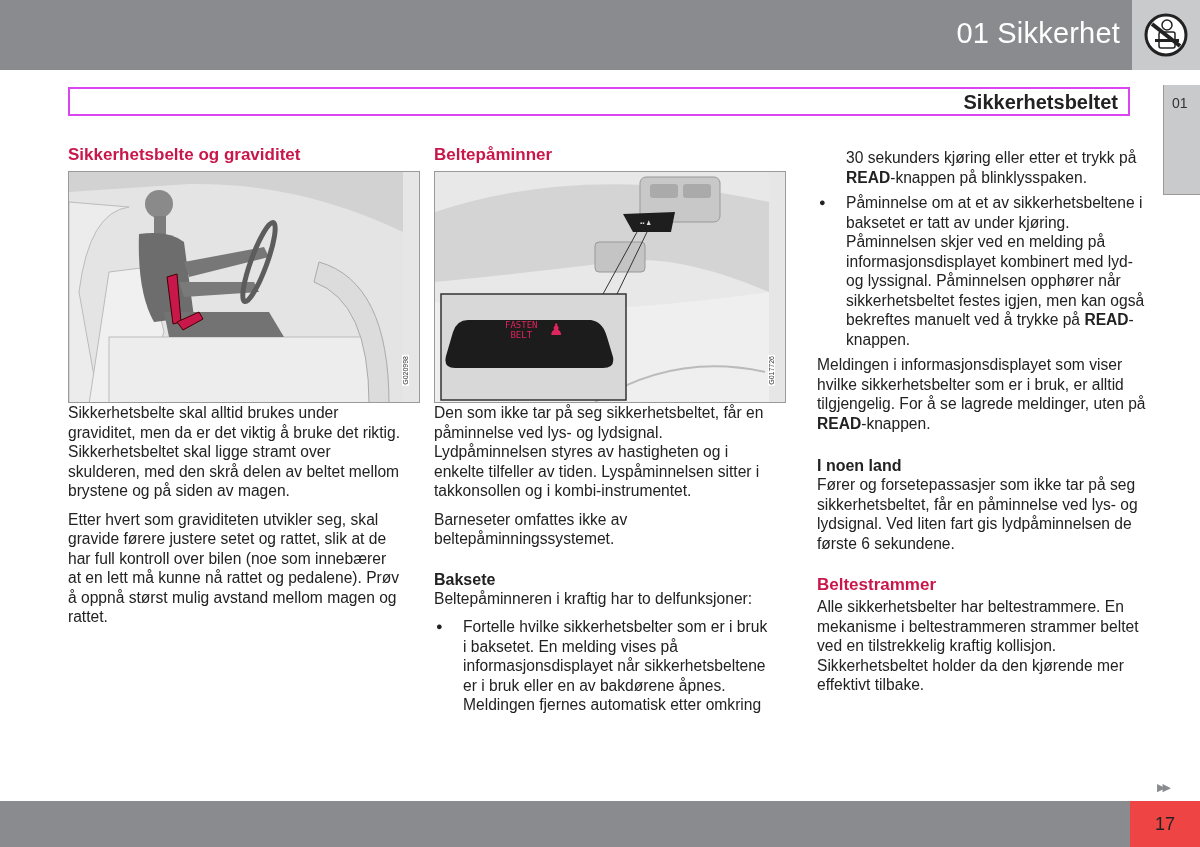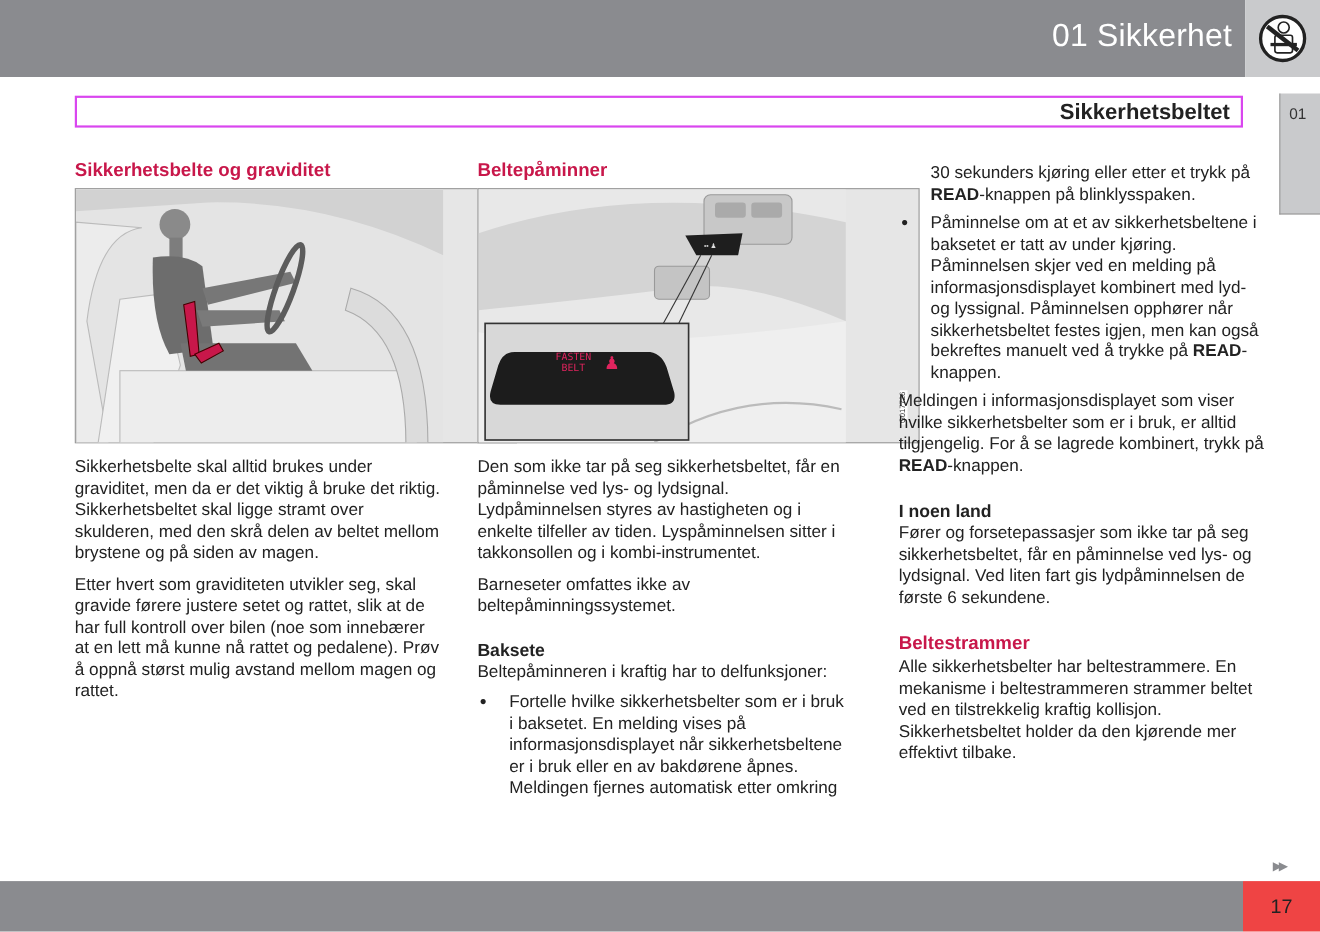--- a/index.html
+++ b/index.html
@@ -20,21 +20,21 @@
   .col { position: absolute; top: 142px; }
   .col1 { left: 68px; width: 334px; }
   .col2 { left: 434px; width: 334px; }
   .col3 { left: 799px; width: 336px; }
 
   h2.red { color: #c8174a; font-size: 17px; font-weight: bold; margin: 3px 0 6px 0; }
   h3.blk { font-size: 16px; font-weight: bold; color: #222; margin-top: 10px; }
   p { font-size: 15.6px; line-height: 19.5px; margin-bottom: 9px; }
   b { font-weight: bold; }
 
-  .figure { position: relative; width: 402px; height: 232px; border: 1px solid #9a9a9a; background: #e6e6e6; margin-bottom: 12px; overflow: hidden; }
+  .figure { position: relative; width: 352px; height: 232px; border: 1px solid #9a9a9a; background: #e6e6e6; overflow: hidden; }
   .figure .code { position: absolute; right: 10px; bottom: 16px; writing-mode: vertical-rl; transform: rotate(180deg); font-size: 7px; color: #333; background: #fff; padding: 1px 0; }
 
   ul.bullets { list-style: none; }
   ul.bullets li { position: relative; padding-left: 29px; font-size: 15.6px; line-height: 19.5px; margin-bottom: 6px; }
   ul.bullets li::before { content: "\25CF"; position: absolute; left: 2px; top: 0; font-size: 11px; }
   .cont { padding-left: 29px; font-size: 15.6px; line-height: 19.5px; margin-bottom: 6px; }
 
   .next-arrow { position: absolute; left: 1157px; top: 781px; color: #8a8b8f; font-size: 11px; letter-spacing: -3px; }
   .bottom-bar { position: absolute; left: 0; top: 801px; width: 1130px; height: 46px; background: #8a8b8f; }
   .bottom-tab { position: absolute; left: 1130px; top: 801px; width: 70px; height: 46px; background: #ef4444; }
@@ -122,21 +122,21 @@
   <ul class="bullets">
     <li>Fortelle hvilke sikkerhetsbelter som er i bruk i baksetet. En melding vises på informasjonsdisplayet når sikkerhetsbeltene er i bruk eller en av bakdørene åpnes. Meldingen fjernes automatisk etter omkring</li>
   </ul>
 </div>
 
 <div class="col col3" style="top:148px;margin-left:18px;">
   <div class="cont"><span>30 sekunders  kjøring eller etter et trykk på </span><b>READ</b><span>-knappen på blinklysspaken.</span></div>
   <ul class="bullets">
     <li><span>Påminnelse om at et av sikkerhetsbeltene i baksetet er tatt av under kjøring. Påminnelsen skjer ved en melding på informasjonsdisplayet kombinert med lyd- og lyssignal. Påminnelsen opphører når sikkerhetsbeltet festes igjen, men kan også bekreftes manuelt ved å trykke på </span><b>READ</b><span>-knappen.</span></li>
   </ul>
-  <p><span>Meldingen i informasjonsdisplayet som viser hvilke sikkerhetsbelter som er i bruk, er alltid tilgjengelig. For å se lagrede kombinert, trykk på </span><b>READ</b><span>-knappen.</span></p>
+  <p><span>Meldingen i informasjonsdisplayet som viser hvilke sikkerhetsbelter som er i bruk, er alltid tilgjengelig. For å se lagrede meldinger, uten på </span><b>READ</b><span>-knappen.</span></p>
   <h3 class="blk" style="margin-top:24px;">I noen land</h3>
   <p>Fører og forsetepassasjer som ikke tar på seg sikkerhetsbeltet, får en påminnelse ved lys- og lydsignal. Ved liten fart gis lydpåminnelsen de første 6 sekundene.</p>
   <h2 class="red" style="margin-top:22px;margin-bottom:2px;">Beltestrammer</h2>
   <p>Alle sikkerhetsbelter har beltestrammere. En mekanisme i beltestrammeren strammer beltet ved en tilstrekkelig kraftig kollisjon. Sikkerhetsbeltet holder da den kjørende mer effektivt tilbake.</p>
 </div>
 
 <span class="next-arrow">▶▶</span>
 <div class="bottom-bar"></div>
 <div class="bottom-tab">
   <span>17</span>

